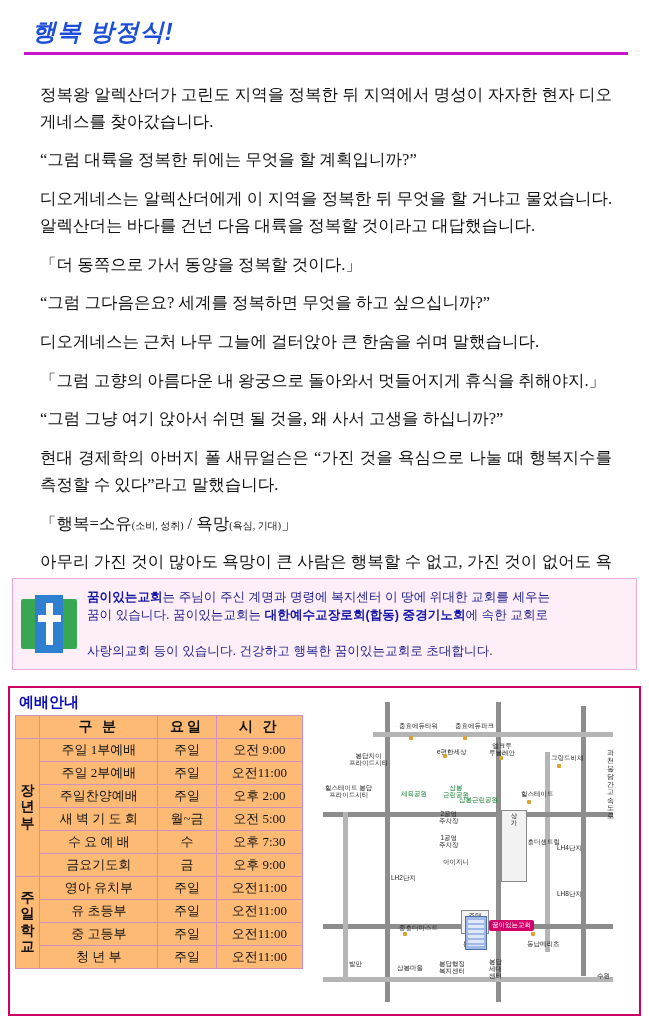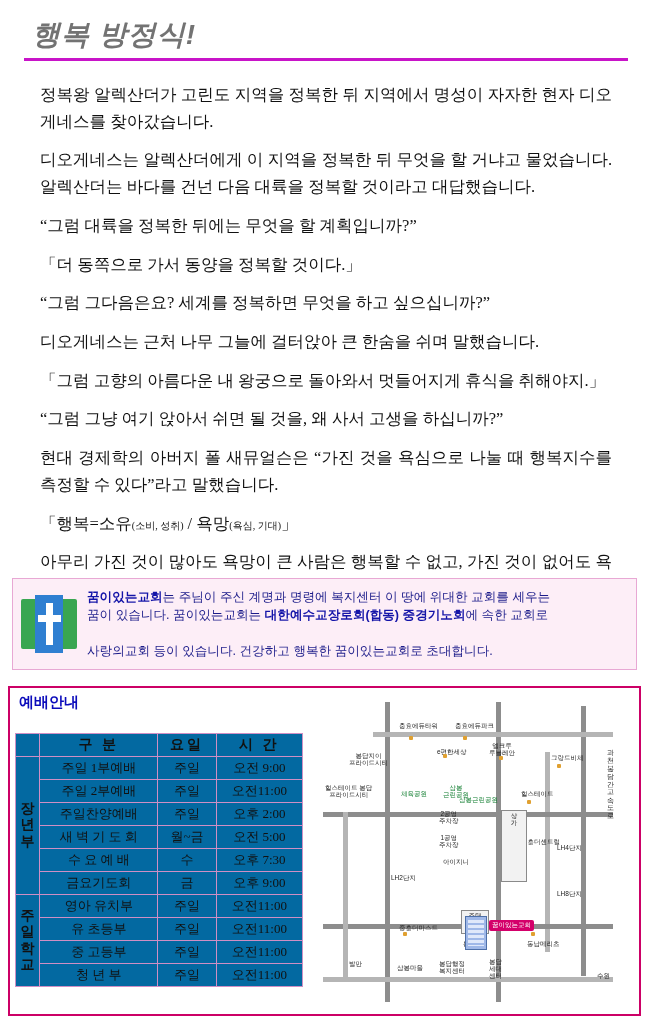--- a/index.html
+++ b/index.html
@@ -22,24 +22,24 @@
 
   
   .title-wrap {
     position: absolute;
     top: 16px;
     left: 24px;
     width: 604px;
   }
   .title-text {
     font-family: "Liberation Sans", sans-serif;
-    font-size: 28px;
+    font-size: 24px;
     font-weight: bold;
     font-style: italic;
-    color: #737373;
+    color: #1d4ed8;
     letter-spacing: 1px;
     padding-left: 8px;
   }
   .title-rule {
     margin-top: 4px;
     height: 3px;
     background: #c814c8;
     width: 100%;
   }
 
@@ -143,35 +143,35 @@
   }
   .left-col {
     width: 292px;
     flex: 0 0 292px;
   }
   .sec-title {
     font-family: Liberation Mono, monospace;
     font-size: 15px;
     font-weight: bold;
     color: #0b0bbb;
-    padding: 1px 0 21px 4px;
+    padding: 1px 0 3px 4px;
   }
   table.worship {
     border-collapse: collapse;
     width: 288px;
     font-size: 13px;
     font-family: "Liberation Serif", serif;
   }
   table.worship td, table.worship th {
     border: 1px solid #cf8fc4;
     text-align: center;
     padding: 2px 1px;
     height: 22px;
     color: #111;
-    background: #0369a1;
+    background: #fdba74;
   }
   table.worship th {
     font-weight: bold;
     font-size: 14px;
     letter-spacing: 3px;
   }
   td.vcat {
     width: 24px;
     font-weight: bold;
     font-size: 14px;
@@ -269,22 +269,22 @@
 
 <div class="page">
 
   <div class="title-wrap">
     <div class="title-text">행복 방정식!</div>
     <div class="title-rule"></div>
   </div>
 
   <div class="body-block">
     <p>정복왕 알렉산더가 고린도 지역을 정복한 뒤 지역에서 명성이 자자한 현자 디오게네스를 찾아갔습니다.</p>
+    <p>“그럼 대륙을 정복한 뒤에는 무엇을 할 계획입니까?”</p>
     <p>디오게네스는 알렉산더에게 이 지역을 정복한 뒤 무엇을 할 거냐고 물었습니다. 알렉산더는 바다를 건넌 다음 대륙을 정복할 것이라고 대답했습니다.</p>
-    <p>“그럼 대륙을 정복한 뒤에는 무엇을 할 계획입니까?”</p>
     <p>「더 동쪽으로 가서 동양을 정복할 것이다.」</p>
     <p>“그럼 그다음은요? 세계를 정복하면 무엇을 하고 싶으십니까?”</p>
     <p>디오게네스는 근처 나무 그늘에 걸터앉아 큰 한숨을 쉬며 말했습니다.</p>
     <p>「그럼 고향의 아름다운 내 왕궁으로 돌아와서 멋들어지게 휴식을 취해야지.」</p>
     <p>“그럼 그냥 여기 앉아서 쉬면 될 것을, 왜 사서 고생을 하십니까?”</p>
     <p>현대 경제학의 아버지 폴 새뮤얼슨은 “가진 것을 욕심으로 나눌 때 행복지수를 측정할 수 있다”라고 말했습니다.</p>
     <p>
       <span>「행복=소유</span><span class="small-inline">(소비, 성취)</span><span> / 욕망</span><span class="small-inline">(욕심, 기대)</span><span>」</span>
     </p>
     <p>아무리 가진 것이 많아도 욕망이 큰 사람은 행복할 수 없고, 가진 것이 없어도 욕심이 적은 사람은 언제든지 행복할 수 있습니다.</p>

